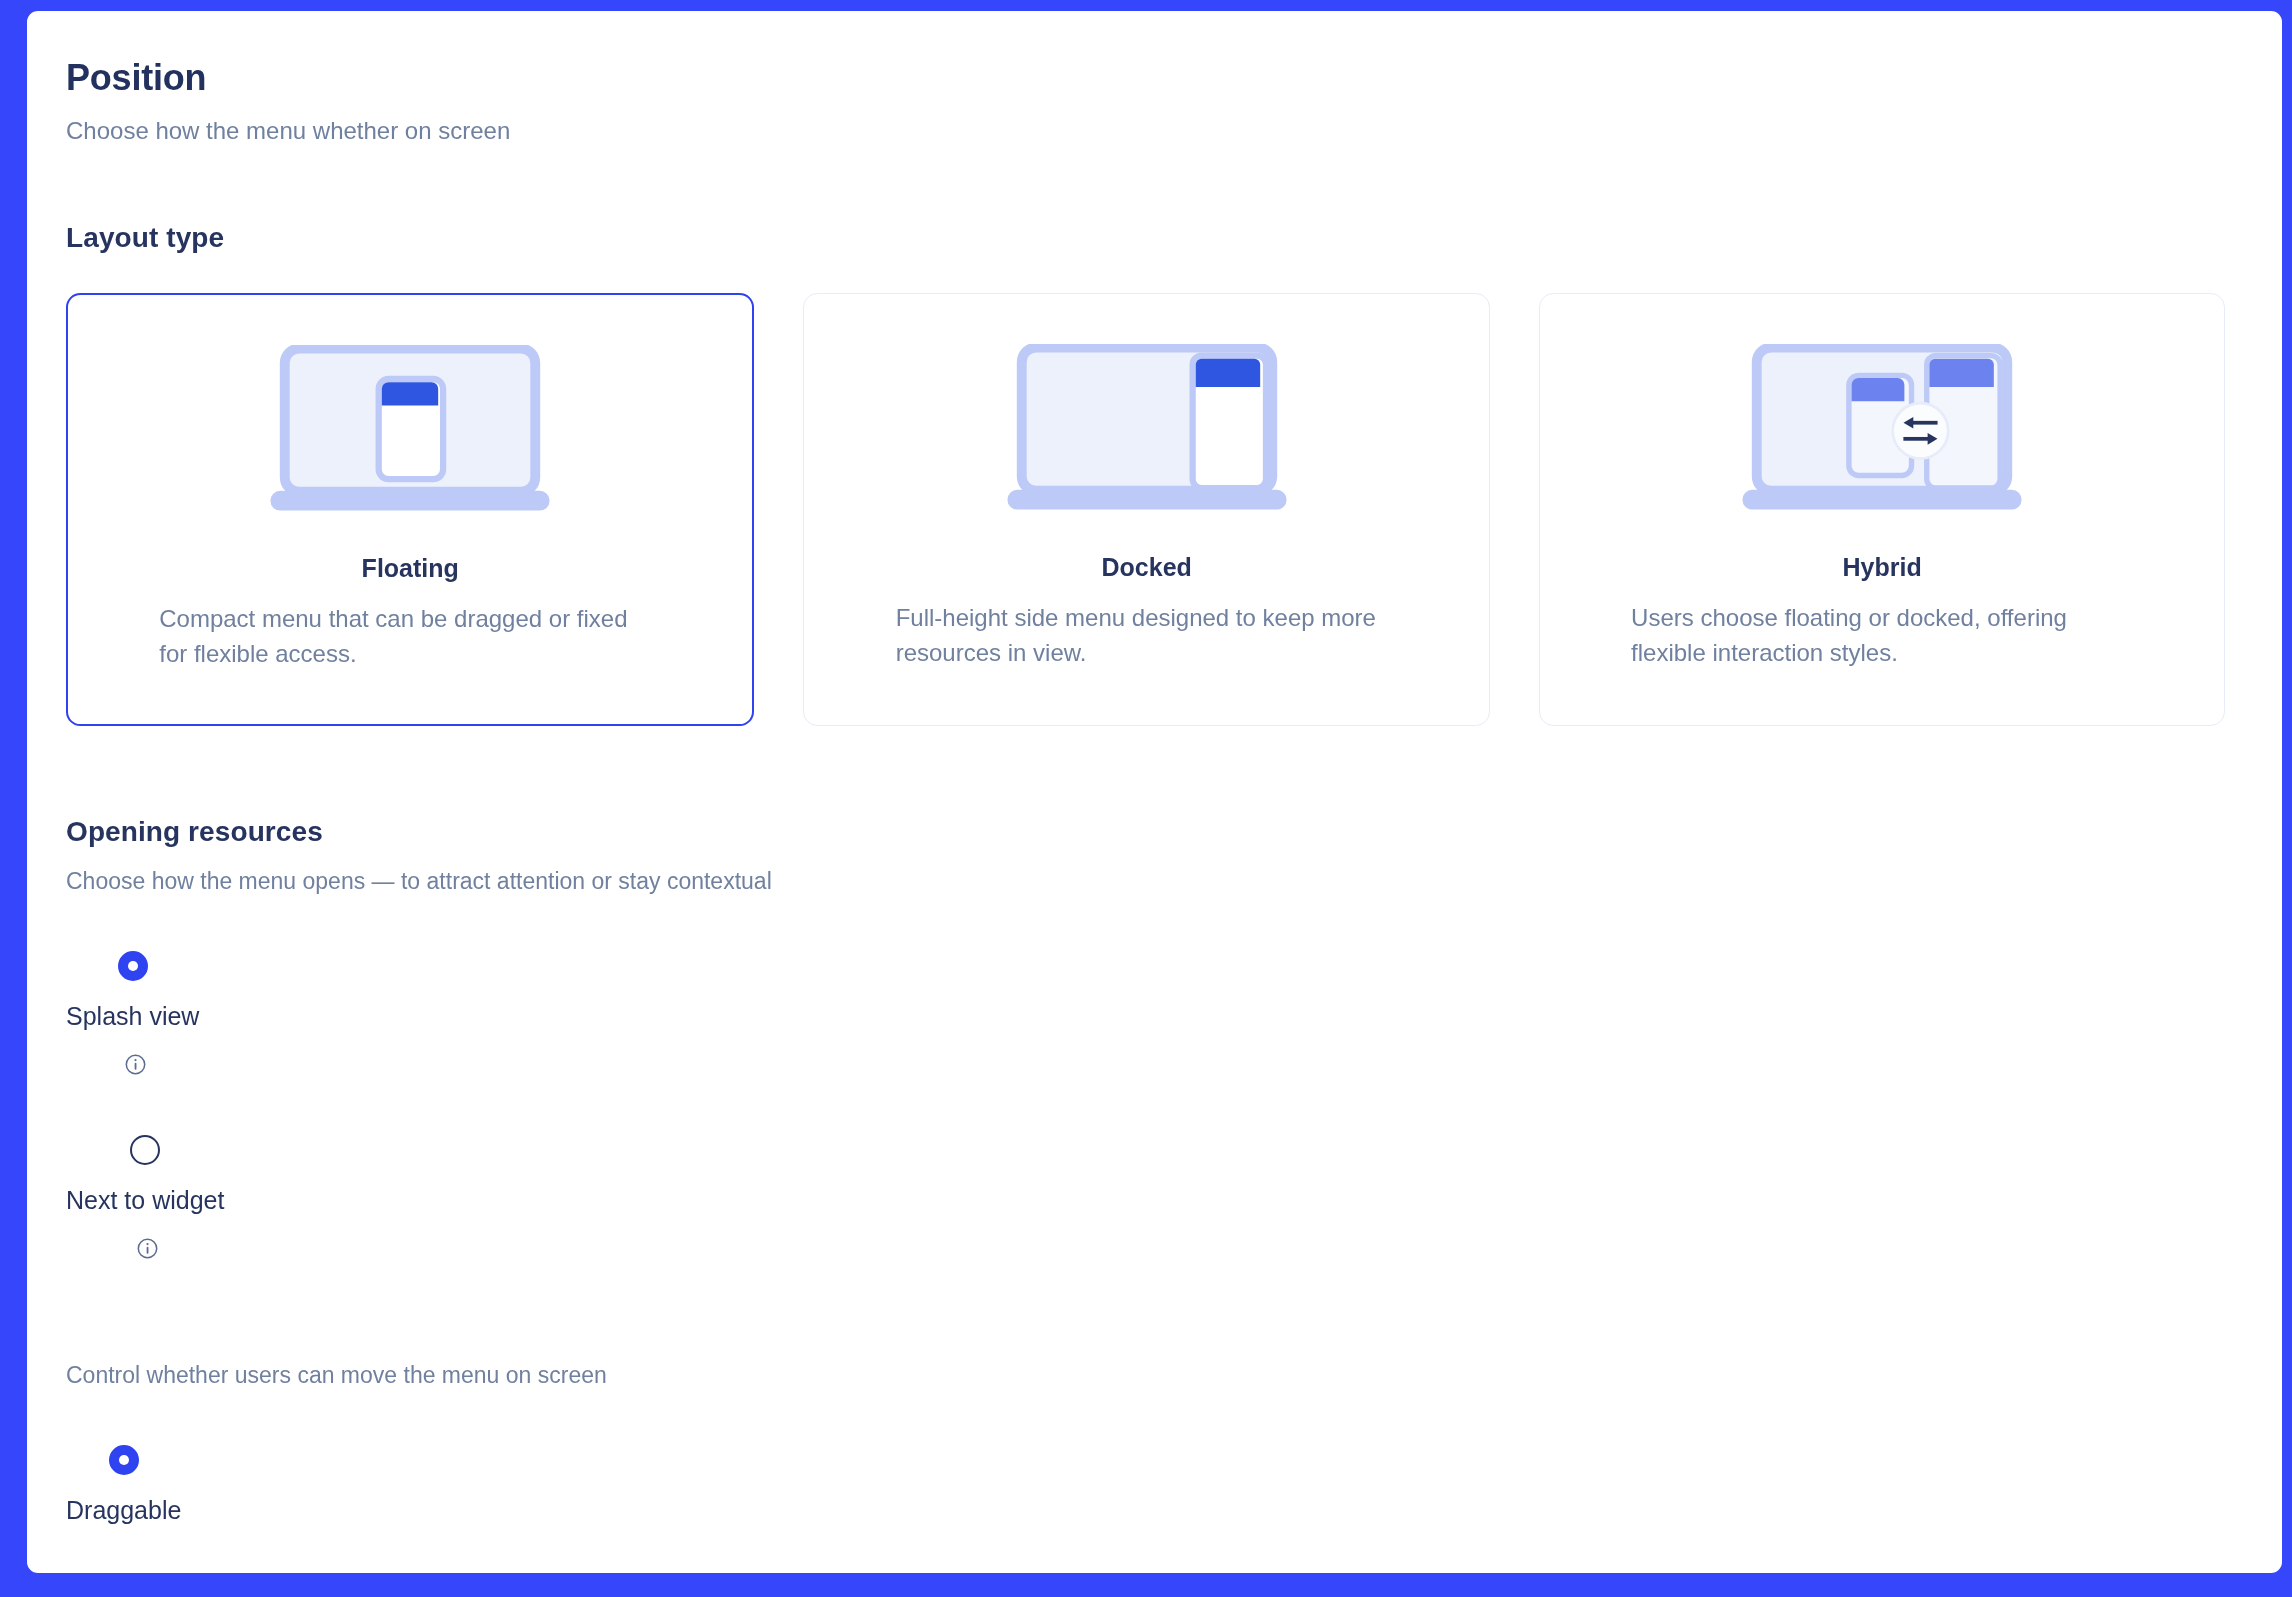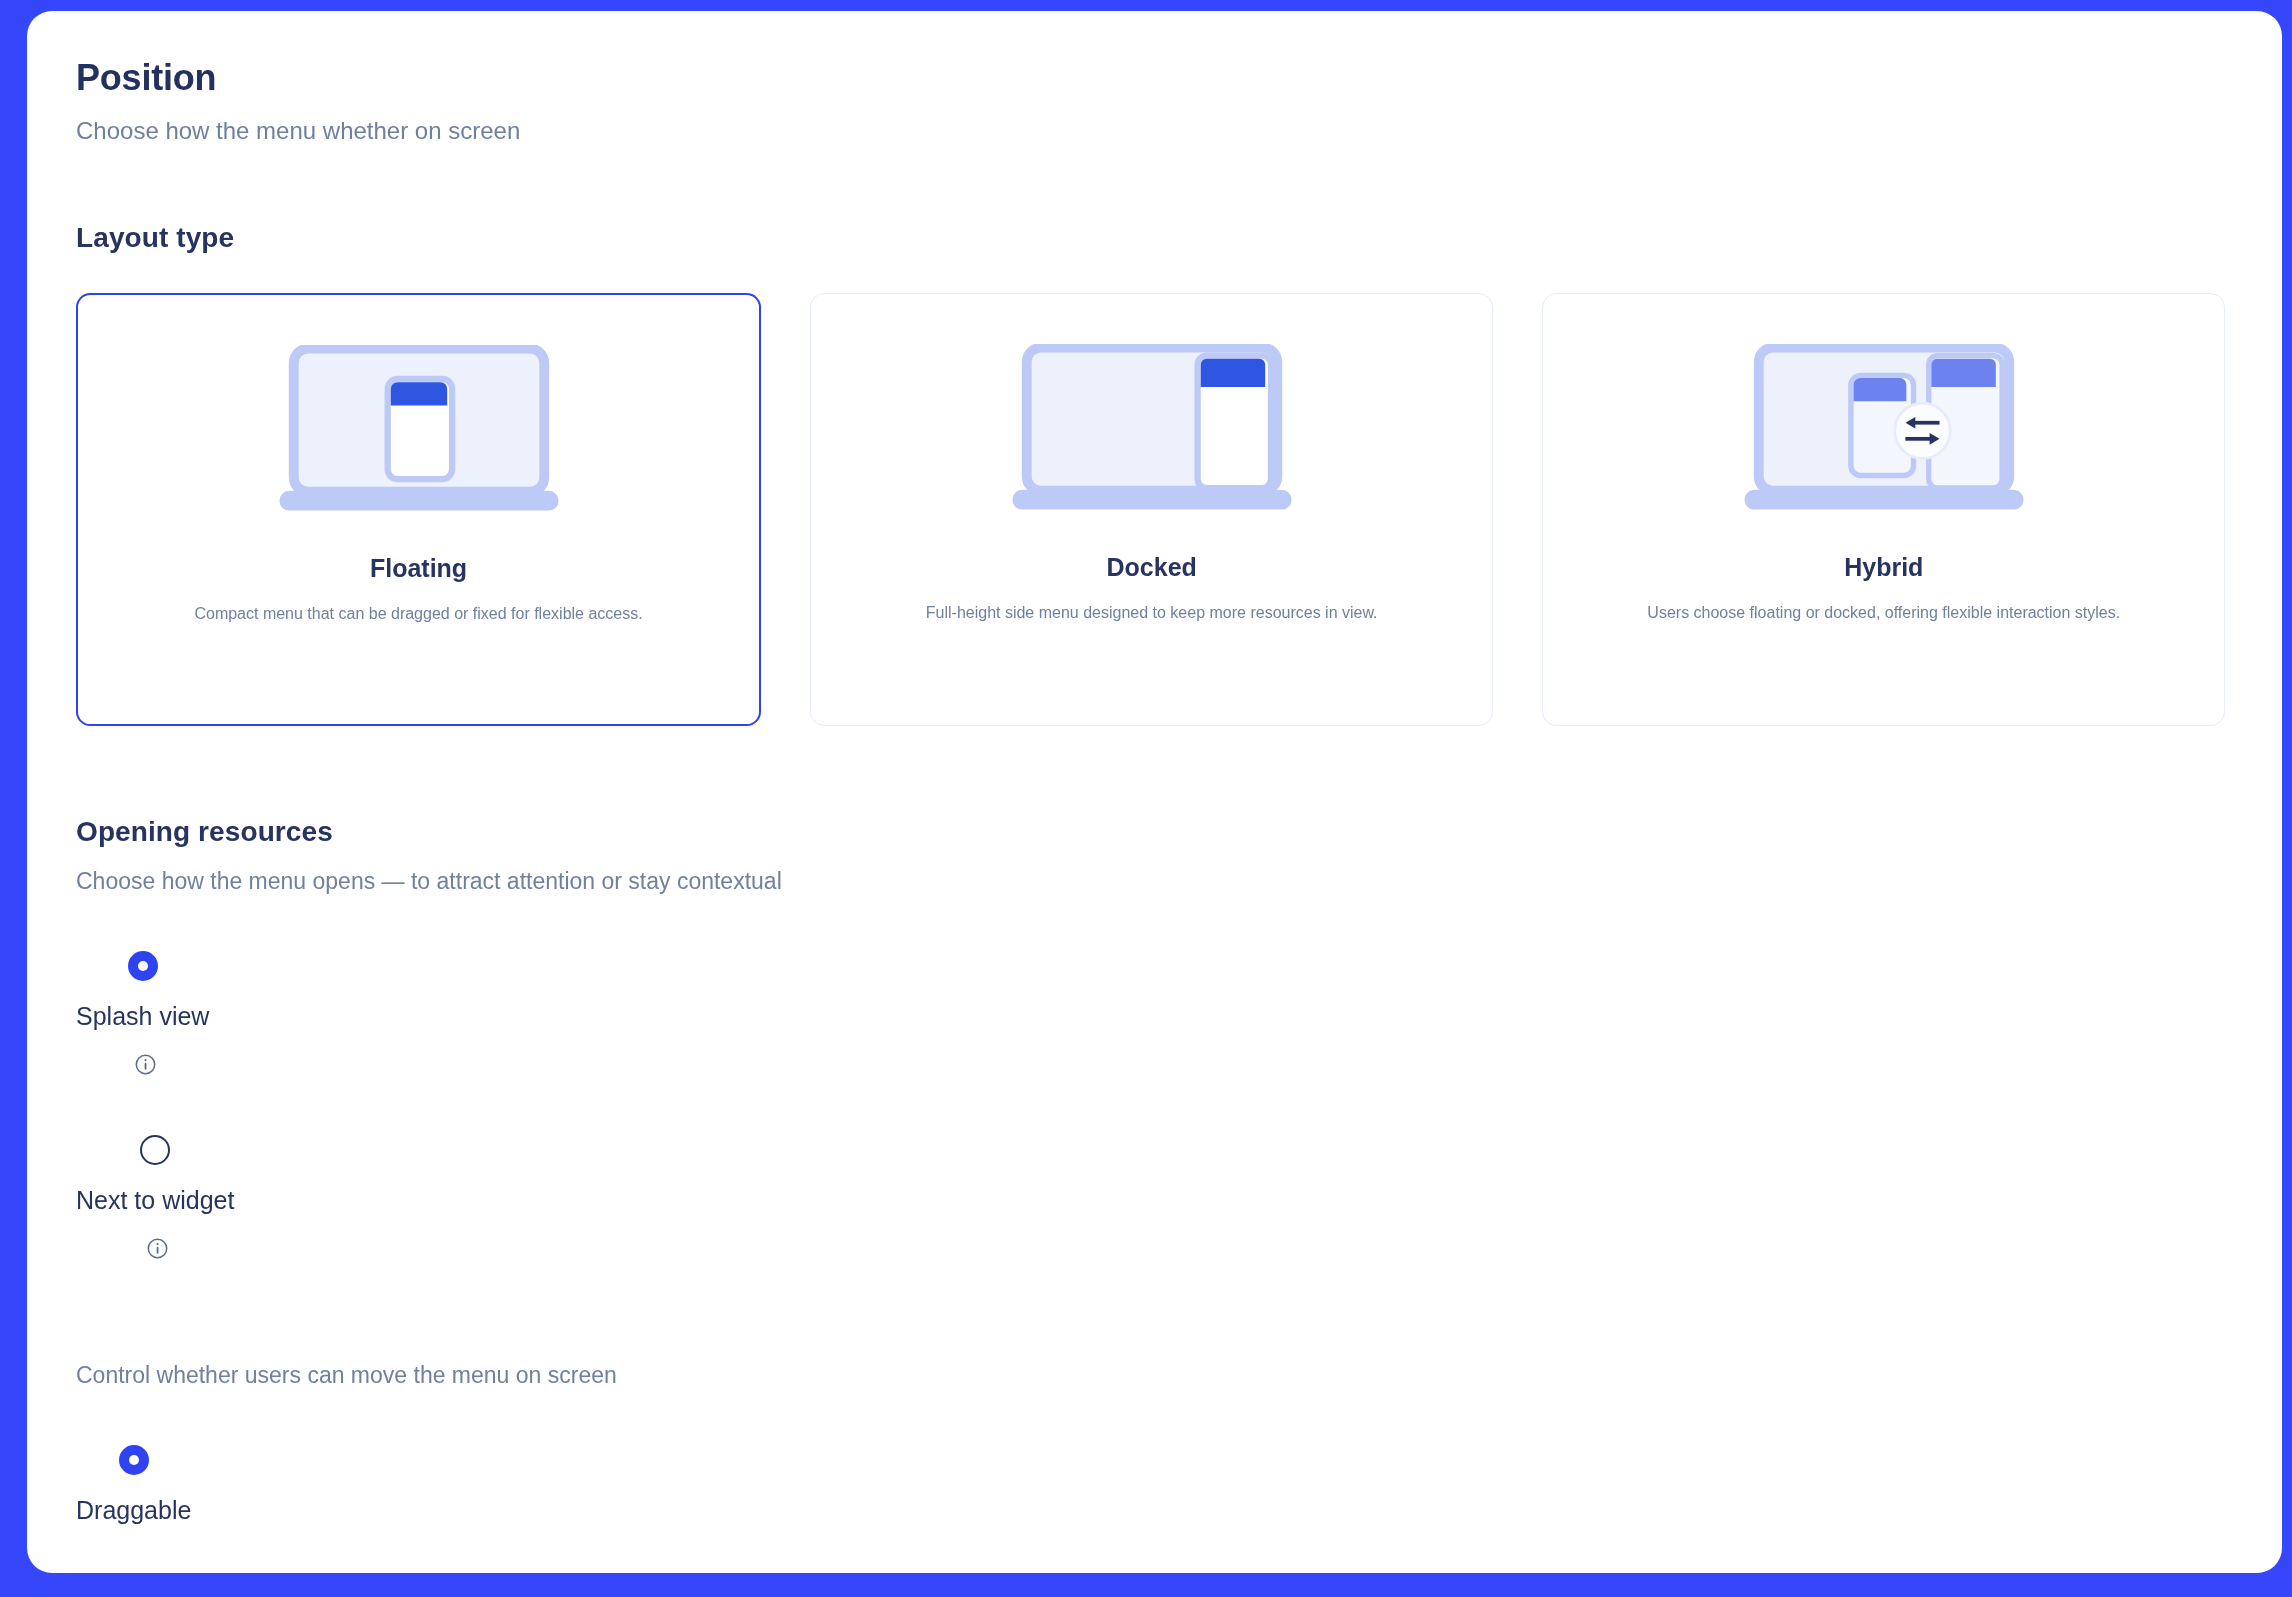--- a/index.html
+++ b/index.html
@@ -23,22 +23,22 @@
     width: 2293px;
     height: 1598px;
     background: #3646fb;
     padding: 10.7px 10.7px 25px 27px;
   }
 
   .panel {
     width: 100%;
     height: 100%;
     background: #ffffff;
-    border-radius: 25px;
-    padding: 47px 57px 54px 49px;
+    border-radius: 11px;
+    padding: 47px 57px 54px 39px;
     position: relative;
     overflow: hidden;
   }
 
   
   .page-title {
     font-size: 36px;
     font-weight: 700;
     color: #23315e;
     letter-spacing: -0.2px;
@@ -94,21 +94,21 @@
   .illus { height: 175px; display:flex; align-items:flex-end; justify-content:center; }
 
   .card-title {
     font-size: 25px;
     font-weight: 700;
     color: #26345f;
     margin-top: 39px;
   }
 
   .card-desc {
-    font-size: 16px;
+    font-size: 24px;
     line-height: 1.45;
     color: #70809f;
     text-align: left;
     margin-top: 19px;
     max-width: 502px;
   }
 
   
   #opening-section { margin-top: 90px; }
   #interaction-section { margin-top: 99px; }

